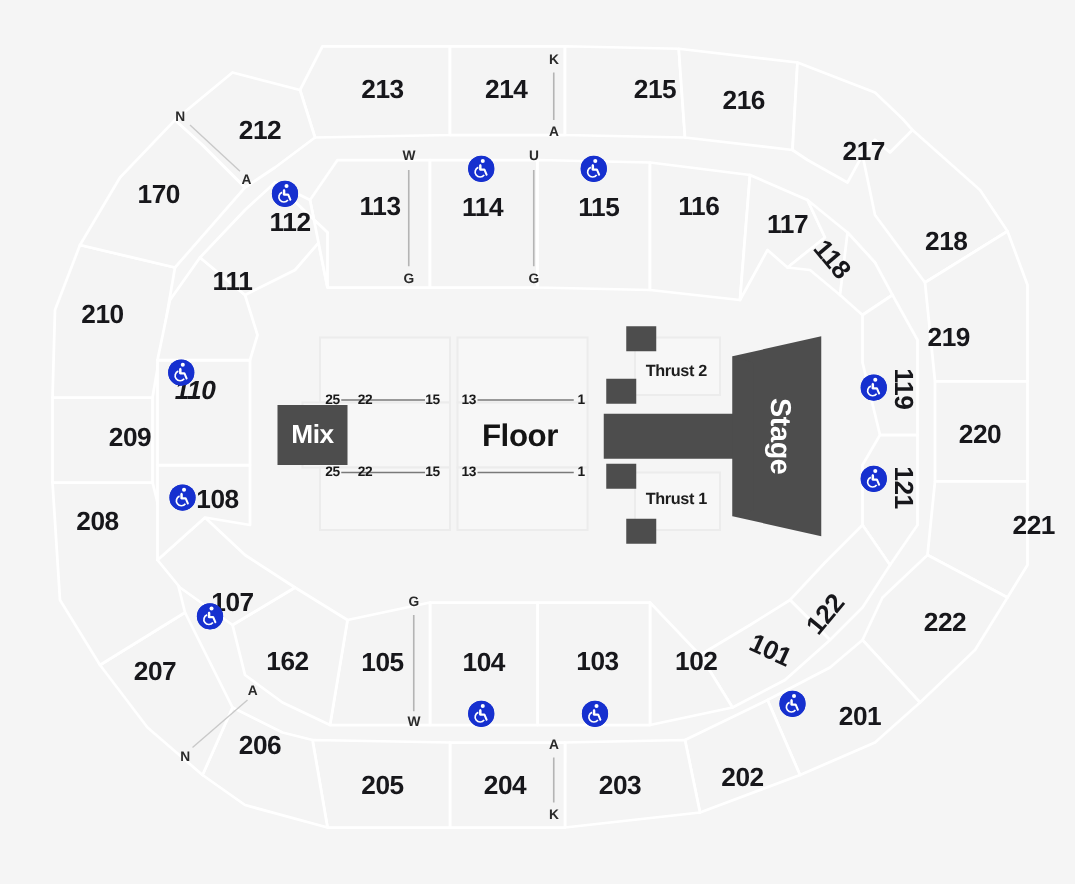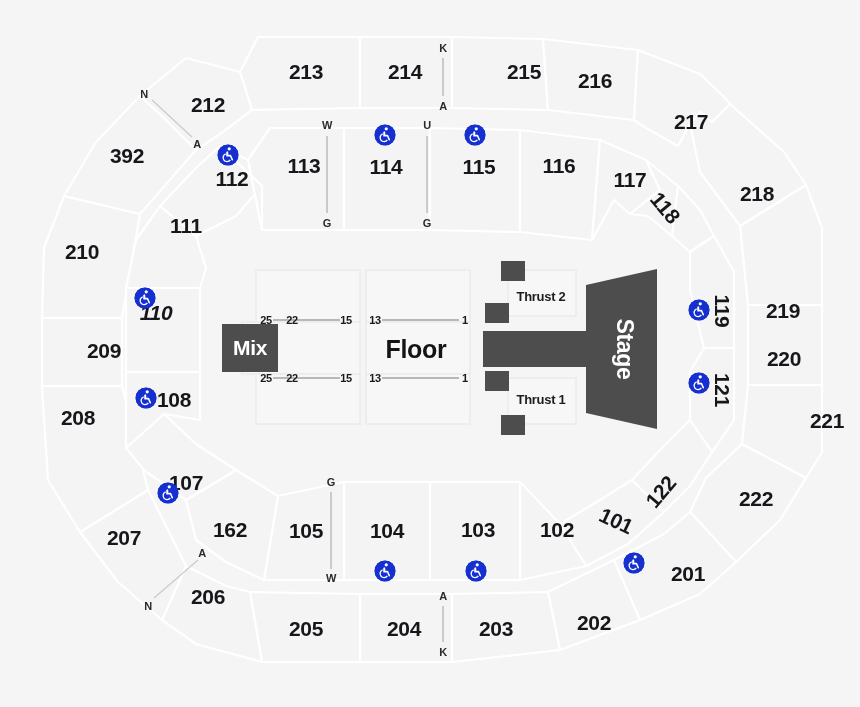--- a/index.html
+++ b/index.html
@@ -214,35 +214,35 @@
     </g>
   </svg>
 
   <div id="section-labels">
       <div class="lbl sec-label" style="left: 306px; top: 72px; transform: translate(-50%, -50%);">213</div>
       <div class="lbl sec-label" style="left: 405px; top: 72px; transform: translate(-50%, -50%);">214</div>
       <div class="lbl sec-label" style="left: 496px; top: 72px; transform: translate(-50%, -50%); margin-left: 28px;">215</div>
       <div class="lbl sec-label" style="left: 595px; top: 81px; transform: translate(-50%, -50%);">216</div>
       <div class="lbl sec-label" style="left: 691px; top: 122px; transform: translate(-50%, -50%);">217</div>
       <div class="lbl sec-label" style="left: 757px; top: 194px; transform: translate(-50%, -50%);">218</div>
-      <div class="lbl sec-label" style="left: 783px; top: 271px; transform: translate(-50%, -50%); margin-top: 40px;">219</div>
-      <div class="lbl sec-label" style="left: 784px; top: 359px; transform: translate(-50%, -50%);">220</div>
+      <div class="lbl sec-label" style="left: 759px; top: 271px; transform: translate(-50%, -50%);">219</div>
+      <div class="lbl sec-label" style="left: 784px; top: 348px; transform: translate(-50%, -50%);">220</div>
       <div class="lbl sec-label" style="left: 784px; top: 421px; transform: translate(-50%, -50%); margin-left: 43px;">221</div>
       <div class="lbl sec-label" style="left: 756px; top: 499px; transform: translate(-50%, -50%);">222</div>
       <div class="lbl sec-label" style="left: 688px; top: 574px; transform: translate(-50%, -50%);">201</div>
       <div class="lbl sec-label" style="left: 594px; top: 623px; transform: translate(-50%, -50%);">202</div>
       <div class="lbl sec-label" style="left: 496px; top: 629px; transform: translate(-50%, -50%);">203</div>
       <div class="lbl sec-label" style="left: 404px; top: 629px; transform: translate(-50%, -50%);">204</div>
       <div class="lbl sec-label" style="left: 306px; top: 629px; transform: translate(-50%, -50%);">205</div>
       <div class="lbl sec-label" style="left: 208px; top: 597px; transform: translate(-50%, -50%); text-align: center;">206</div>
       <div class="lbl sec-label" style="left: 124px; top: 538px; transform: translate(-50%, -50%);">207</div>
       <div class="lbl sec-label" style="left: 78px; top: 418px; transform: translate(-50%, -50%);">208</div>
       <div class="lbl sec-label" style="left: 77px; top: 351px; transform: translate(-50%, -50%); margin-left: 27px;">209</div>
       <div class="lbl sec-label" style="left: 82px; top: 252px; transform: translate(-50%, -50%);">210</div>
-      <div class="lbl sec-label" style="left: 127px; top: 156px; transform: translate(-50%, -50%);">392</div>
+      <div class="lbl sec-label" style="left: 127px; top: 156px; transform: translate(-50%, -50%);">170</div>
       <div class="lbl sec-label" style="left: 208px; top: 105px; transform: translate(-50%, -50%);">212</div>
       <div class="lbl sec-label" style="left: 616px; top: 521px; transform: translate(-50%, -50%) rotate(25deg);">101</div>
       <div class="lbl sec-label" style="left: 557px; top: 530px; transform: translate(-50%, -50%);">102</div>
       <div class="lbl sec-label" style="left: 478px; top: 530px; transform: translate(-50%, -50%);">103</div>
       <div class="lbl sec-label" style="left: 387px; top: 531px; transform: translate(-50%, -50%);">104</div>
       <div class="lbl sec-label" style="left: 306px; top: 531px; transform: translate(-50%, -50%);">105</div>
       <div class="lbl sec-label" style="left: 230px; top: 530px; transform: translate(-50%, -50%);">162</div>
       <div class="lbl sec-label" style="left: 186px; top: 483px; transform: translate(-50%, -50%);">107</div>
       <div class="lbl sec-label" style="left: 174px; top: 400px; transform: translate(-50%, -50%);">108</div>
       <div class="lbl sec-label" style="left: 156px; top: 313px; transform: translate(-50%, -50%); font-style: italic;">110</div>

